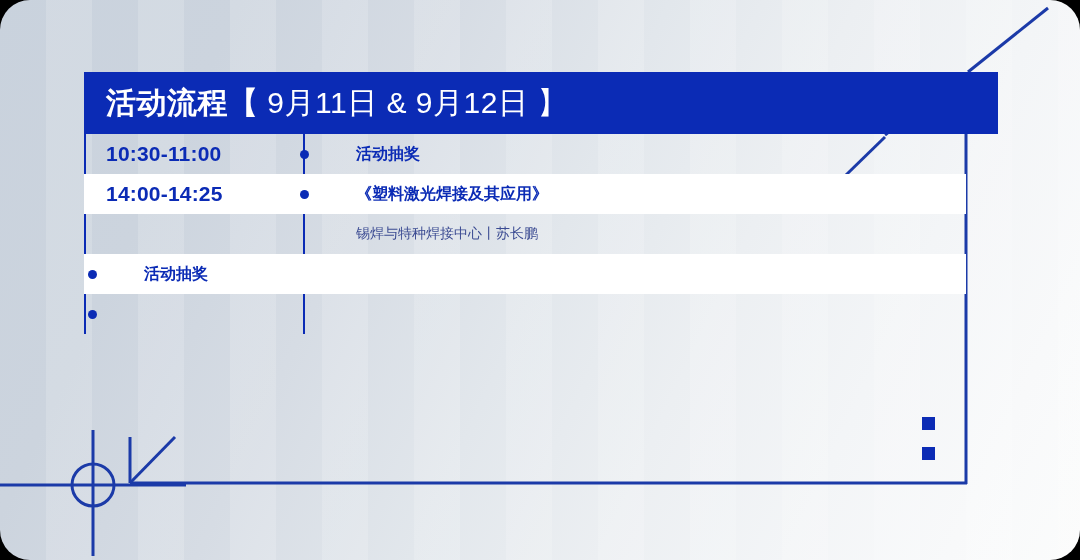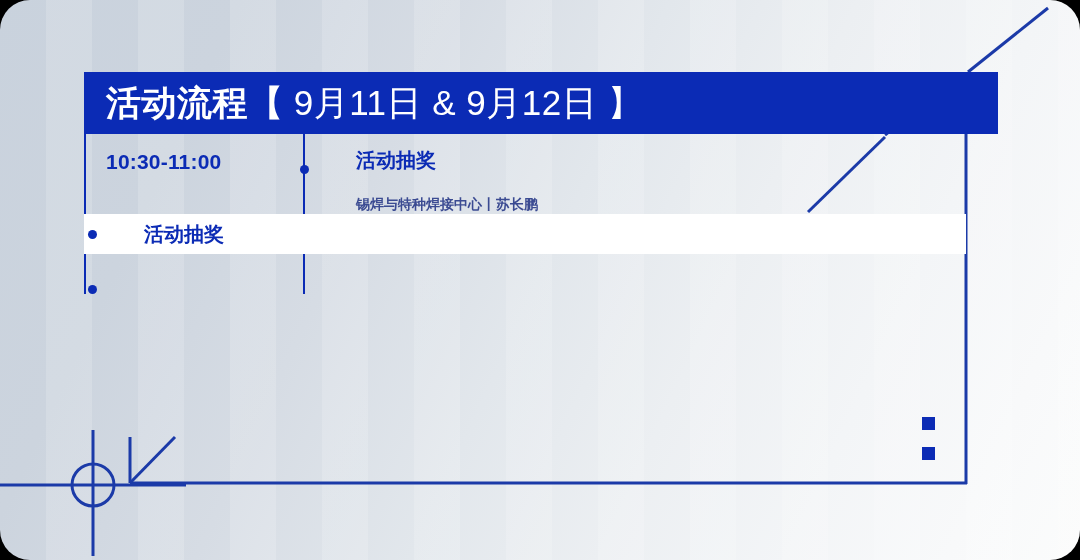--- a/index.html
+++ b/index.html
@@ -65,21 +65,21 @@
   #header-bar {
     height: 62px;
     background: #0b2bb5;
     display: flex;
     align-items: center;
     padding-left: 22px;
     box-sizing: border-box;
   }
   #header-title {
     color: #ffffff;
-    font-size: 35px;
+    font-size: 30px;
     font-weight: 700;
     letter-spacing: 0.5px;
     white-space: nowrap;
     text-align: center;
   }
   #header-title .date-part {
     font-weight: 400;
   }
 
   
@@ -89,21 +89,21 @@
   }
 
   .row {
     position: relative;
     display: flex;
     align-items: center;
     height: 40px;
     box-sizing: border-box;
   }
   .row.white   { background: #ffffff; }
-  .row.shaded  { background: transparent; align-items: flex-end; }
+  .row.shaded  { background: transparent; }
 
   .row .time {
     width: 212px;
     flex: 0 0 212px;
     box-sizing: border-box;
     padding-left: 22px;
     color: #0b2bb5;
     font-size: 21px;
     font-weight: 700;
     letter-spacing: 0.2px;
@@ -120,31 +120,31 @@
   .dot {
     width: 9px;
     height: 9px;
     border-radius: 50%;
     background: #0b2bb5;
   }
 
   .row .title {
     padding-left: 44px;
     color: #0b2bb5;
-    font-size: 20px;
+    font-size: 16px;
     font-weight: 700;
     white-space: nowrap;
   }
 
   .row .speaker {
     padding-left: 44px;
     margin-left: 228px;
     color: #3b4b92;
     font-size: 14px;
-    font-weight: 700;
+    font-weight: 400;
     white-space: nowrap;
   }
 
   
   #timeline-rule {
     position: absolute;
     left: 219px;
     top: 0;
     width: 2px;
     height: 100%;
@@ -202,20 +202,27 @@
       <div id="left-rule"></div>
       <div id="timeline-rule"></div>
 
     <div class="row shaded">
           <div class="time">10:30-11:00</div>
           <div class="dotcell">
             <span class="dot"></span>
           </div>
           <div class="title">活动抽奖</div>
         </div>
+        <div class="row white">
+          <div class="time">14:00-14:25</div>
+          <div class="dotcell">
+            <span class="dot"></span>
+          </div>
+          <div class="title">《塑料激光焊接及其应用》</div>
+        </div>
         <div class="row shaded">
           <div class="speaker">锡焊与特种焊接中心丨苏长鹏</div>
         </div>
         <div class="row white">
           <div class="dotcell">
             <span class="dot"></span>
           </div>
           <div class="title">活动抽奖</div>
         </div>
         <div class="row shaded">

